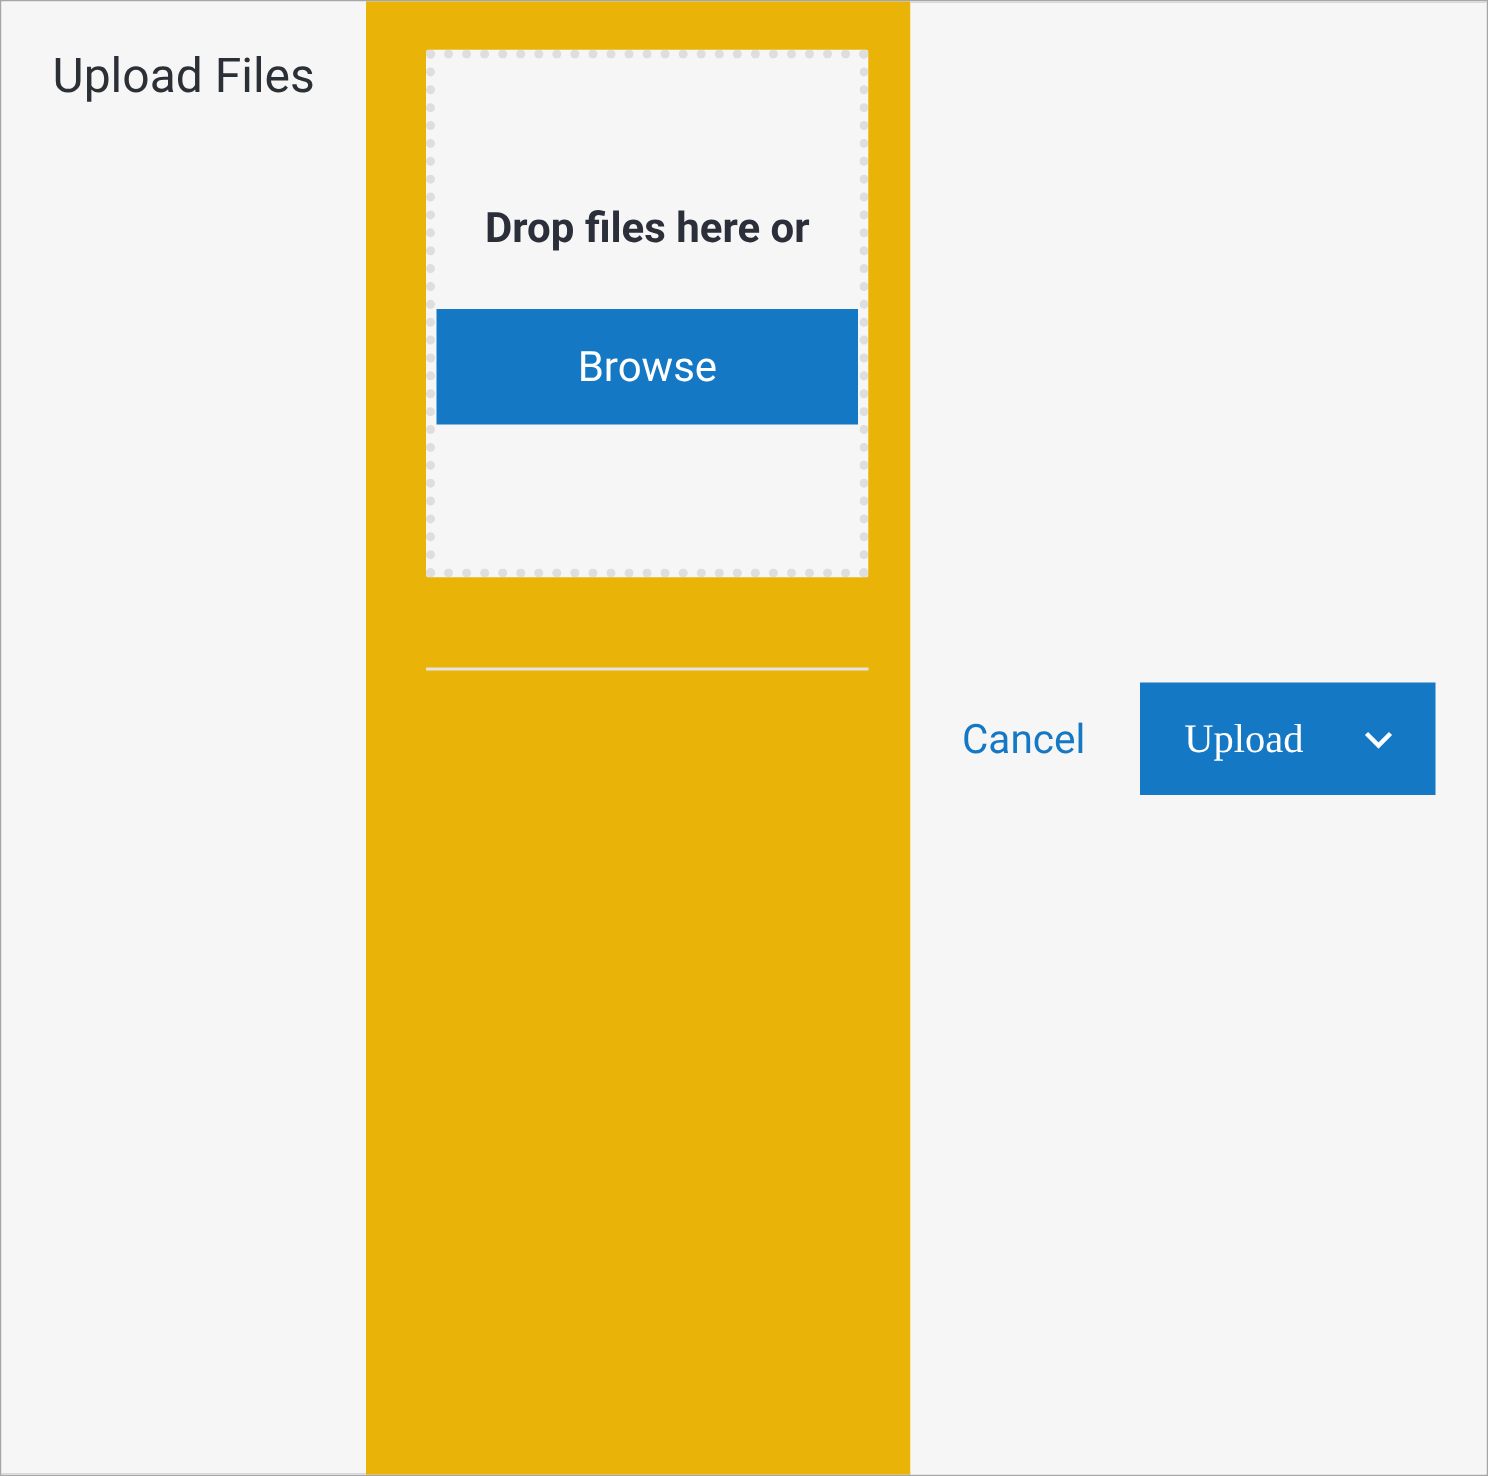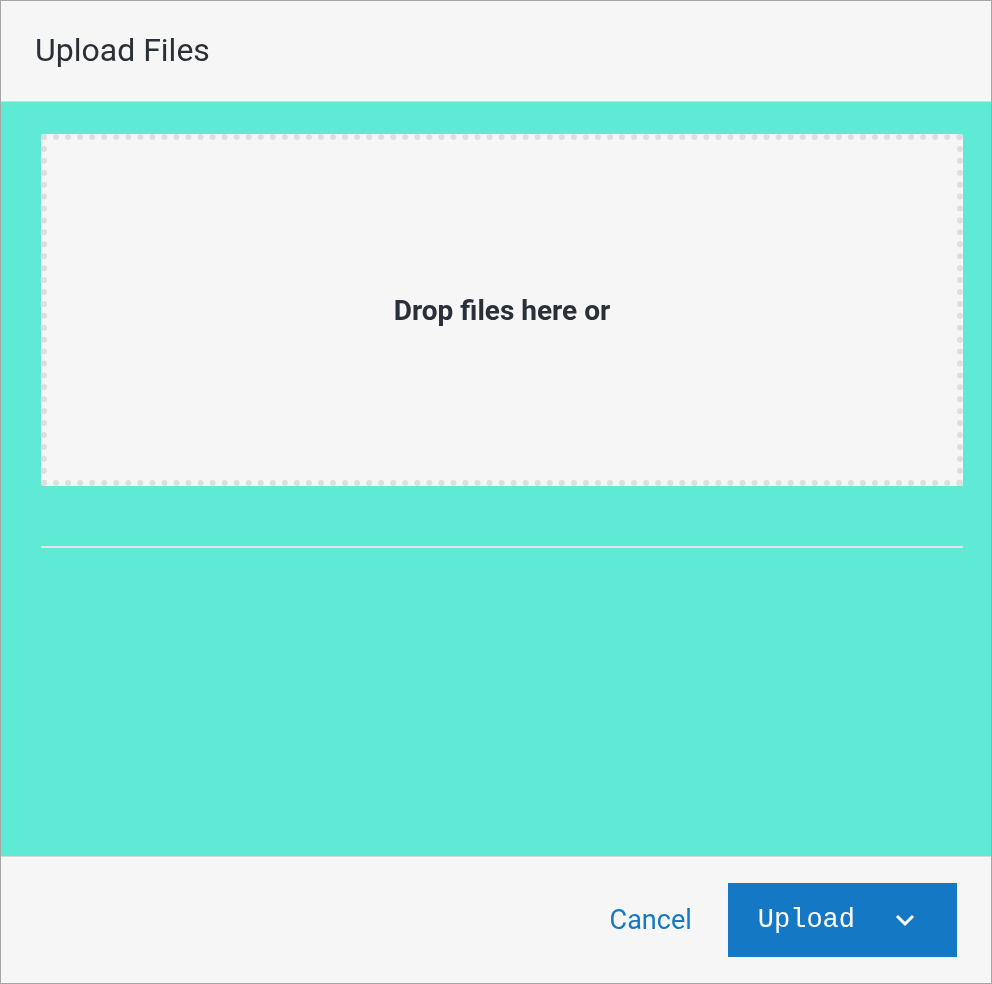--- a/index.html
+++ b/index.html
@@ -12,35 +12,34 @@
       background: #fff;
       width: 992px;
       height: 984px;
     }
     .dialog {
       width: 992px;
       height: 984px;
       border: 1px solid #a6a6a6;
       background: #fff;
       display: flex;
-      flex-direction: column;
     }
     .dialog-header {
       background: #f6f6f6;
       border-bottom: 1px solid #d8d8d8;
       padding: 30px 34px 32px 34px;
     }
     .dialog-title {
       font-size: 32px;
       font-weight: 400;
       color: #2b2f36;
     }
     .dialog-body {
       flex: 1;
-      background: #5eead4;
+      background: #eab308;
       padding: 32px 28px 0 40px;
       display: flex;
       flex-direction: column;
     }
     .dropzone {
       background: #f6f6f6;
       border: 6px dotted #e0dedc;
       border-radius: 2px;
       height: 352px;
       display: flex;
@@ -86,23 +85,23 @@
       border: none;
       cursor: pointer;
       font-family: inherit;
     }
     .upload-button {
       background: #1478c4;
       color: #fff;
       border: none;
       font-size: 27px;
       font-weight: 400;
-      padding: 22px 40px 22px 30px;
+      padding: 22px 26px 22px 30px;
       cursor: pointer;
-      font-family: Liberation Mono, monospace;
+      font-family: Liberation Serif, serif;
       display: inline-flex;
       align-items: center;
       gap: 38px;
     }
     .upload-button .chevron {
       display: inline-flex;
       align-items: center;
     }
     .upload-button svg {
       width: 24px;
@@ -116,20 +115,21 @@
 <body>
 
 <div class="dialog">
   <div class="dialog-header">
     <h1 class="dialog-title">Upload Files</h1>
   </div>
 
   <div class="dialog-body">
     <div class="dropzone">
       <div class="dropzone-text">Drop files here or</div>
+      <button class="browse-button">Browse</button>
     </div>
     <hr class="divider">
   </div>
 
   <div class="dialog-footer">
     <button class="cancel-link">Cancel</button>
     <button class="upload-button">
       <span>Upload</span>
       <span class="chevron">
         <svg viewBox="0 0 24 24">

